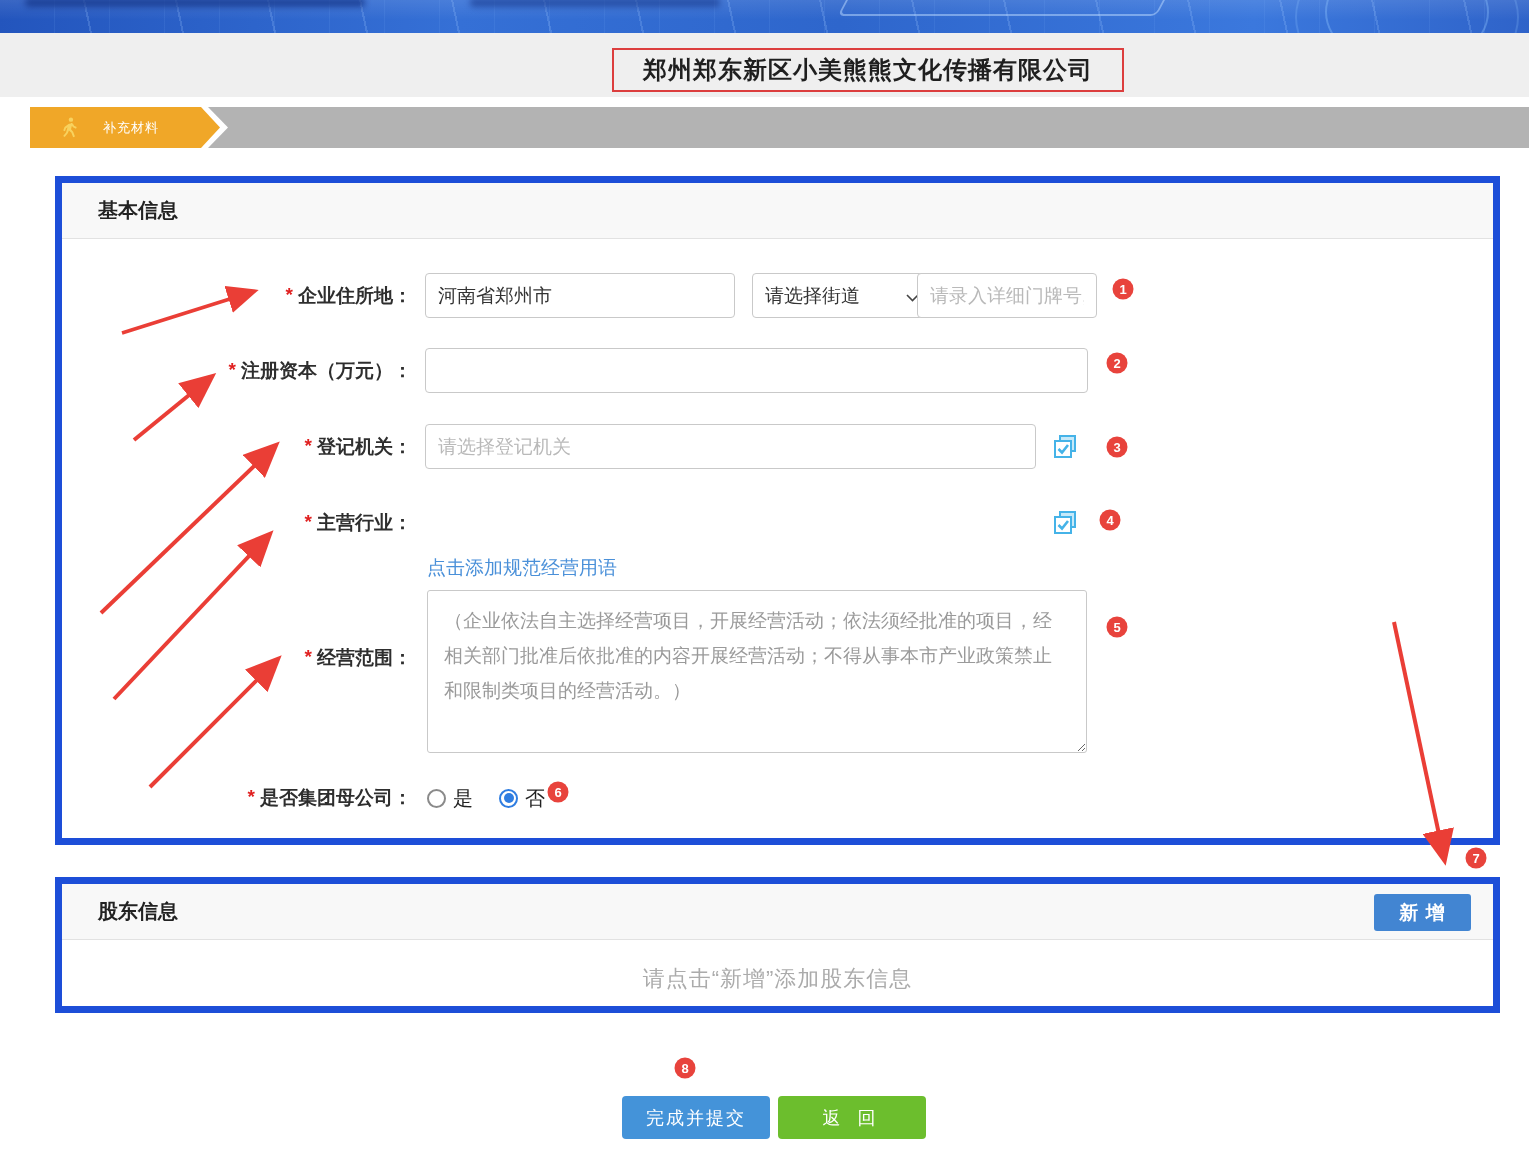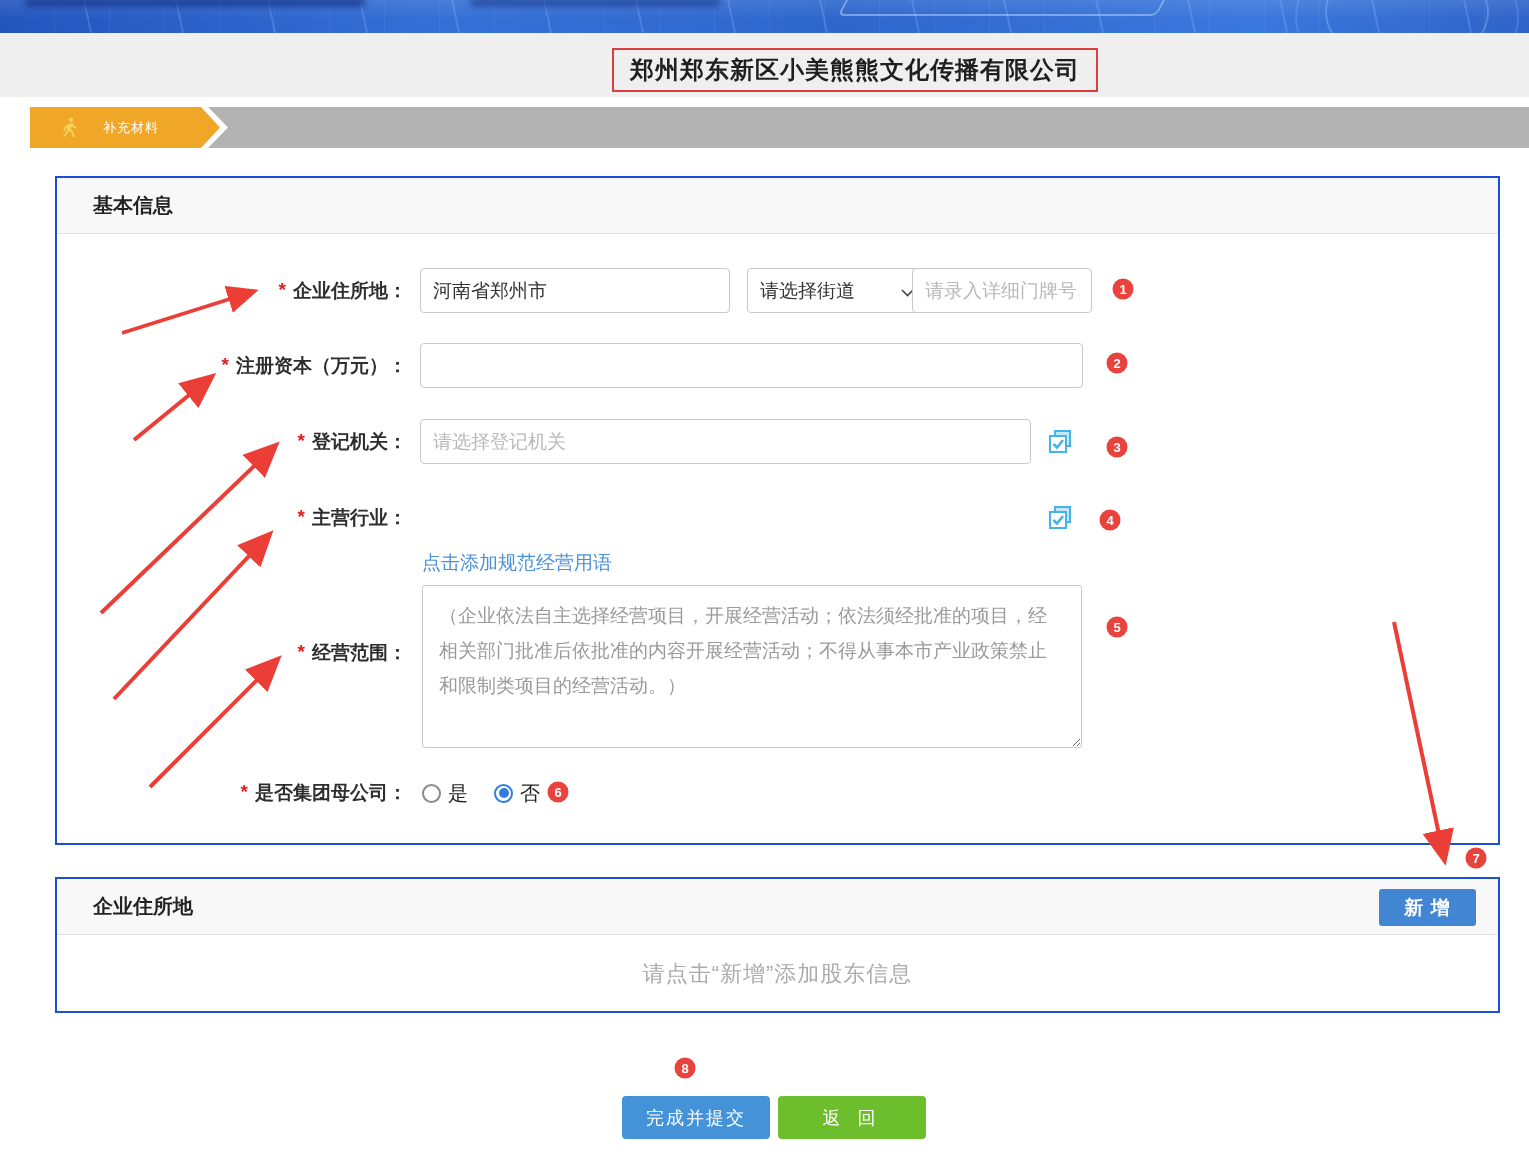--- a/index.html
+++ b/index.html
@@ -16,42 +16,42 @@
       linear-gradient(180deg,rgba(255,255,255,.10),rgba(255,255,255,0) 60%);}
   .banner .arc{position:absolute;right:40px;top:-45px;width:160px;height:110px;border:2px solid rgba(150,200,255,.35);border-radius:50%;}
   .banner .arc2{position:absolute;right:10px;top:-60px;width:220px;height:150px;border:2px solid rgba(150,200,255,.22);border-radius:50%;}
   .smudge{position:absolute;top:-2px;height:9px;background:#183a8f;filter:blur(3px);border-radius:4px;opacity:.85;}
   .smudge.s1{left:25px;width:340px;}
   .smudge.s2{left:470px;width:250px;opacity:.65;}
   .banner-box{position:absolute;left:846px;top:-16px;width:315px;height:28px;border:2px solid rgba(190,220,255,.5);border-radius:6px;transform:skewX(-28deg);}
 
   
   .header-bar{position:absolute;left:0;top:33px;width:1529px;height:64px;background:#efefef;}
-  .title-box{position:absolute;left:612px;top:15px;height:40px;padding:0 16px;border:2px solid #dc3e3e;
+  .title-box{position:absolute;left:612px;top:15px;height:40px;padding:0 29px;border:2px solid #dc3e3e;
     display:flex;align-items:center;justify-content:center;font-size:24px;font-weight:bold;color:#1f1f1f;letter-spacing:1px;}
 
   
   .step-bar{position:absolute;left:30px;top:107px;width:1499px;height:41px;background:#b3b3b3;}
   .tab-white{position:absolute;left:0;top:0;width:198px;height:41px;background:#fff;
     clip-path:polygon(0 0,calc(100% - 20px) 0,100% 50%,calc(100% - 20px) 100%,0 100%);}
   .tab-orange{position:absolute;left:0;top:0;width:190px;height:41px;background:#f0a728;color:#fff;
     clip-path:polygon(0 0,calc(100% - 19px) 0,100% 50%,calc(100% - 19px) 100%,0 100%);
     display:flex;align-items:center;font-size:13px;cursor:pointer;}
   .tab-orange .walk{margin-left:28px;margin-right:22px;display:flex;}
   .tab-orange .tab-label{letter-spacing:1px;}
 
   
-  .panel{position:absolute;left:55px;width:1445px;background:#fff;border:2px solid #1d4ed8;box-sizing:border-box;}
+  .panel{position:absolute;left:55px;width:1445px;background:#fff;border:7px solid #1d4ed8;box-sizing:border-box;}
   .panel-basic{top:176px;height:669px;}
   .panel-share{top:877px;height:136px;}
   .panel-head{height:56px;background:#f8f8f8;border-bottom:1px solid #e2e2e2;display:flex;align-items:center;
     padding-left:36px;font-size:20px;font-weight:bold;color:#222;box-sizing:border-box;position:relative;}
 
   
-  .f-label{position:absolute;width:350px;text-align:right;font-size:19px;font-weight:bold;color:#2e2e2e;white-space:nowrap;font-family:Liberation Mono, monospace;}
+  .f-label{position:absolute;width:350px;text-align:right;font-size:19px;font-weight:bold;color:#2e2e2e;white-space:nowrap;}
   .req{color:#e02020;font-weight:bold;margin-right:5px;position:relative;top:-1px;}
   .inp{position:absolute;height:45px;border:1px solid #c9c9c9;border-radius:4px;font-size:19px;color:#333;
     padding:0 12px;box-sizing:border-box;font-family:inherit;background:#fff;outline:none;}
   .inp::placeholder{color:#b9b9b9;}
   .sel{position:absolute;height:45px;border:1px solid #c9c9c9;border-radius:4px;font-size:19px;color:#333;
     box-sizing:border-box;background:#fff;display:flex;align-items:center;justify-content:space-between;
     padding:0 12px;cursor:pointer;}
   .icon-btn{position:absolute;width:26px;height:26px;cursor:pointer;display:flex;align-items:center;justify-content:center;}
   .link{position:absolute;font-size:19px;color:#4a90d9;cursor:pointer;}
   .ta{position:absolute;left:365px;top:407px;width:660px;height:163px;border:1px solid #c9c9c9;border-radius:3px;
@@ -171,21 +171,21 @@
     <div class="radio-row">
       <span class="radio"></span>
       <span class="radio-lbl">是</span>
       <span class="radio checked"></span>
       <span class="radio-lbl">否</span>
     </div>
   </div>
 
   <div class="panel panel-share">
     <div class="panel-head">
-      <span>企业住所地</span>
+      <span>股东信息</span>
       <div class="btn-add">新 增</div>
     </div>
     <div class="share-empty">请点击“新增”添加股东信息</div>
   </div>
 
   <div class="btn btn-submit">完成并提交</div>
   <div class="btn btn-back">返 回</div>
 
   <svg class="overlay" width="1529" height="1156" viewBox="0 0 1529 1156">
     <defs>

